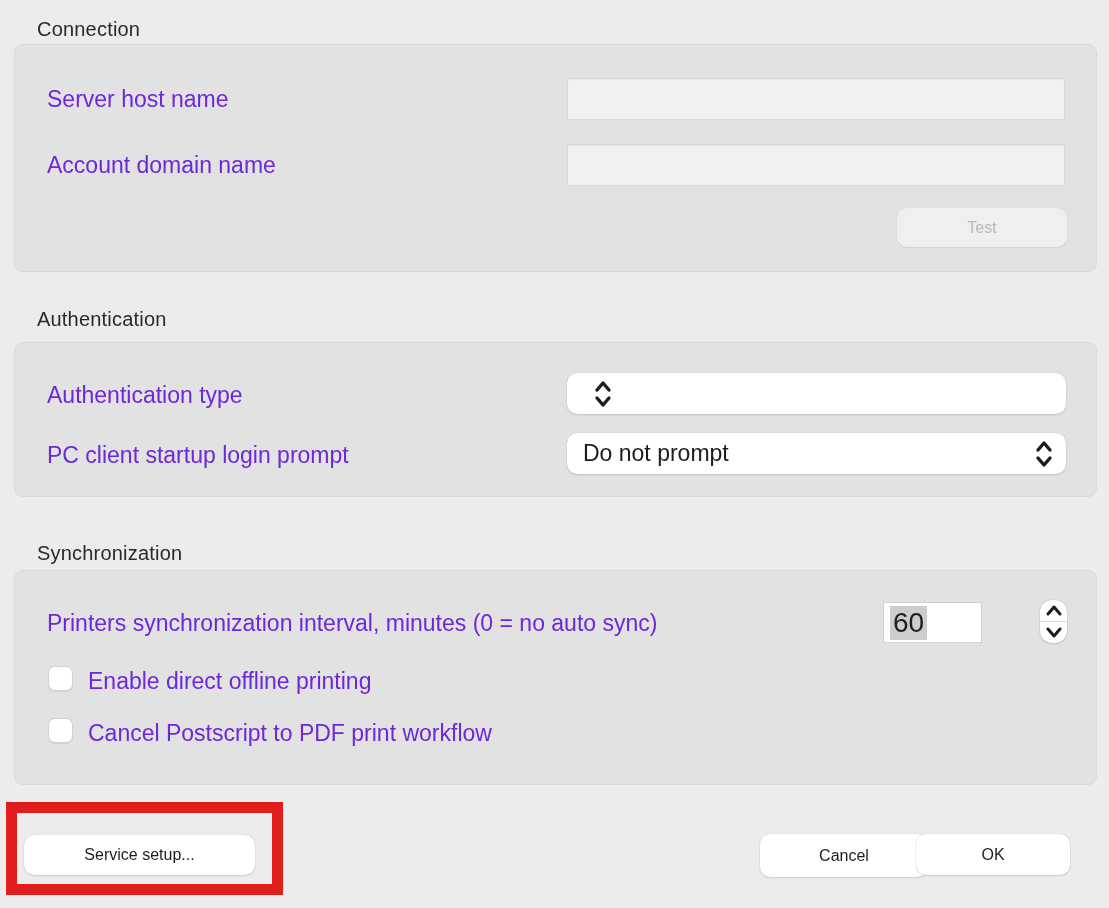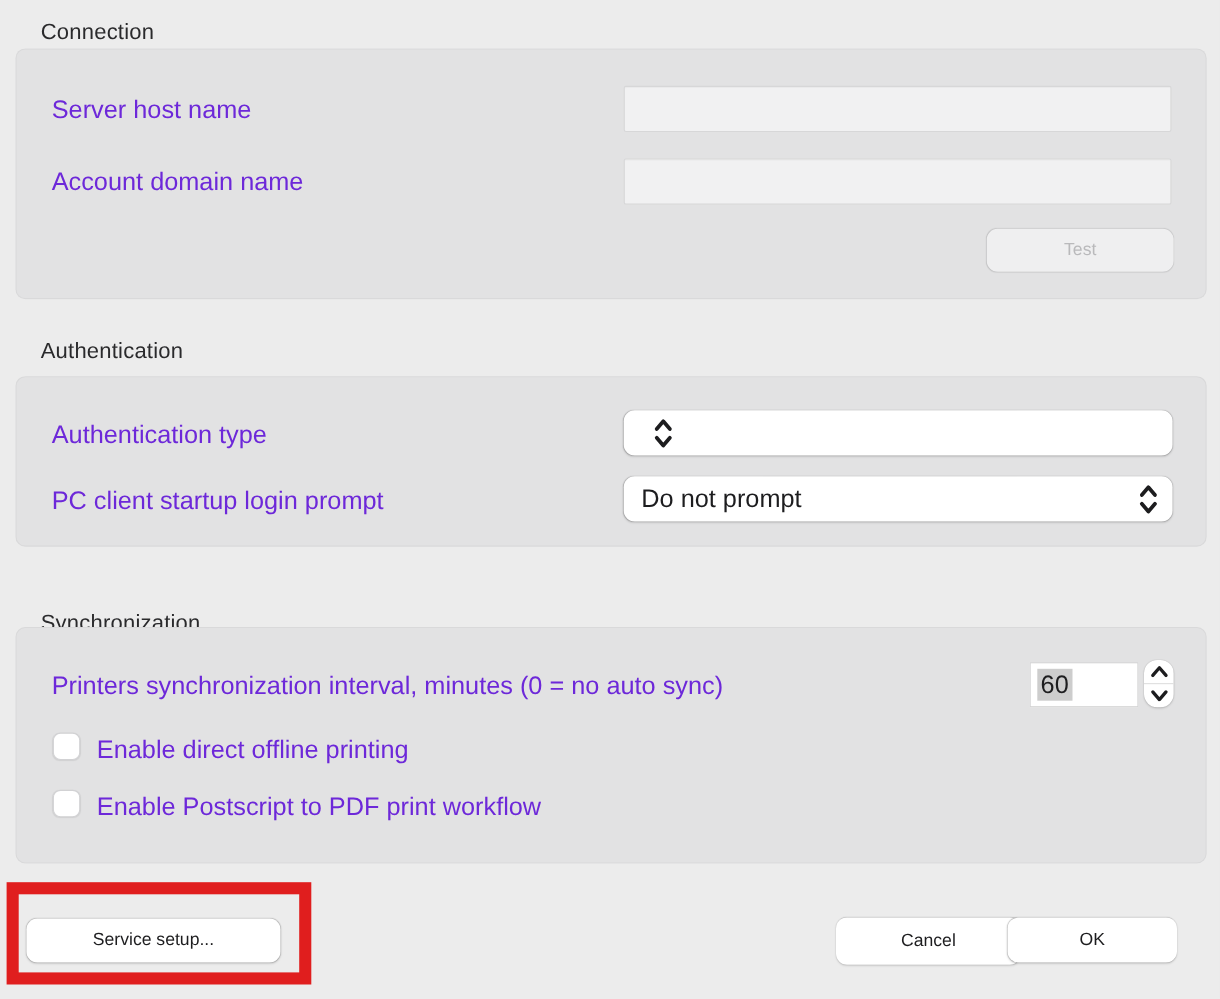--- a/index.html
+++ b/index.html
@@ -40,23 +40,23 @@
   .popup{
     position:absolute;left:567px;width:499px;height:41px;box-sizing:border-box;
     background:#ffffff;border-radius:10px;
     display:flex;align-items:center;justify-content:space-between;
     padding:0 12px 0 16px;font-size:23px;color:#1d1d1f;
     box-shadow:0 0 1px rgba(0,0,0,0.22),0 1px 2px rgba(0,0,0,0.12);
     cursor:default;white-space:nowrap;
   }
   .popup .chev{flex:0 0 auto;margin-left:10px;display:flex;align-items:center;}
   .num-field{
-    position:absolute;left:936px;width:99px;height:41px;box-sizing:border-box;
+    position:absolute;left:883px;width:99px;height:41px;box-sizing:border-box;
     background:#ffffff;border:1px solid #d2d2d3;
-    font-size:23px;display:flex;align-items:center;padding:0 6px;
+    font-size:28px;display:flex;align-items:center;padding:0 6px;
   }
   .num-field .sel{background:#cdcdcd;padding:1px 3px;}
   .stepper{
     position:absolute;left:1040px;top:600px;width:27px;height:43px;
     background:#ffffff;border-radius:12px;
     box-shadow:0 0 1px rgba(0,0,0,0.25),0 1px 2px rgba(0,0,0,0.15);
     display:flex;flex-direction:column;
   }
   .stepper .half{flex:1;display:flex;align-items:center;justify-content:center;}
   .stepper .divider{height:1px;background:#dedede;}
@@ -104,21 +104,21 @@
 <div class="popup" style="top:433px">
   <span>Do not prompt</span>
   <span class="chev">
     <svg width="20" height="30" viewBox="0 0 20 30">
       <polyline points="4,11 10,4 16,11" fill="none" stroke="#1d1d1f" stroke-width="3.4" stroke-linecap="round" stroke-linejoin="round"></polyline>
       <polyline points="4,19 10,26 16,19" fill="none" stroke="#1d1d1f" stroke-width="3.4" stroke-linecap="round" stroke-linejoin="round"></polyline>
     </svg>
   </span>
 </div>
 
-<div class="section-title" style="top:556px">Synchronization</div>
+<div class="section-title" style="top:542px">Synchronization</div>
 
 <div class="panel" style="top:570px;height:215px"></div>
 
 <div class="row-label" style="left:47px;top:610px">Printers synchronization interval, minutes (0 = no auto sync)</div>
 
 <div class="num-field" style="top:602px">
   <span class="sel">60</span>
 </div>
 
 <div class="stepper">
@@ -136,21 +136,21 @@
         <polyline points="2,2 8,9 14,2" fill="none" stroke="#1d1d1f" stroke-width="3" stroke-linecap="round" stroke-linejoin="round"></polyline>
       </svg>
     </span>
   </div>
 </div>
 
 <div class="checkbox" style="top:666px"></div>
 <div class="row-label" style="left:88px;top:668px">Enable direct offline printing</div>
 
 <div class="checkbox" style="top:718px"></div>
-<div class="row-label" style="left:88px;top:720px">Enable Postscript to PDF print workflow</div>
+<div class="row-label" style="left:88px;top:720px">Cancel Postscript to PDF print workflow</div>
 
 <button class="btn" style="left:24px;top:835px;width:231px;height:40px">Service setup...</button>
 
 <div class="annotation-rect" style="border-color: rgb(224, 30, 30);"></div>
 
 <button class="btn" style="left:760px;top:834px;width:168px;height:43px">Cancel</button>
 
 <button class="btn" style="left:916px;top:834px;width:154px;height:41px">OK</button>
 
 </body></html>

